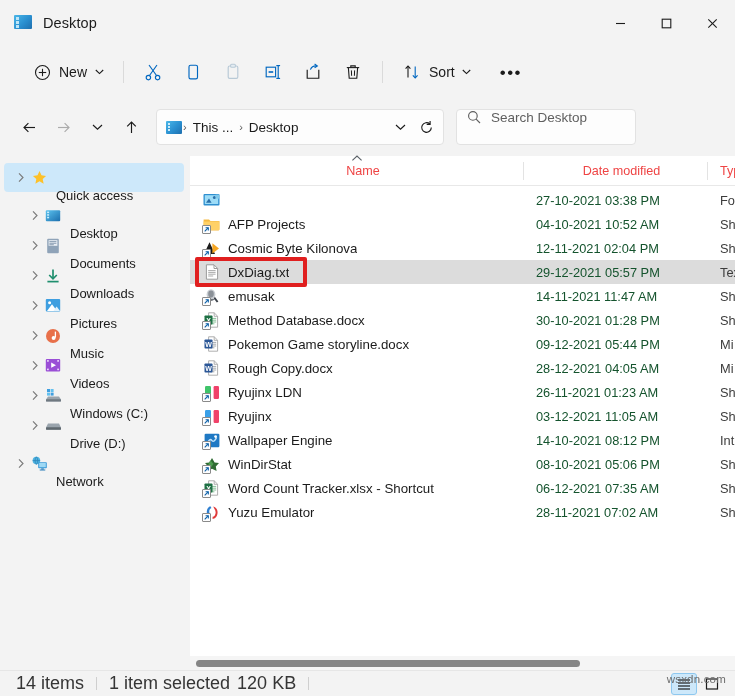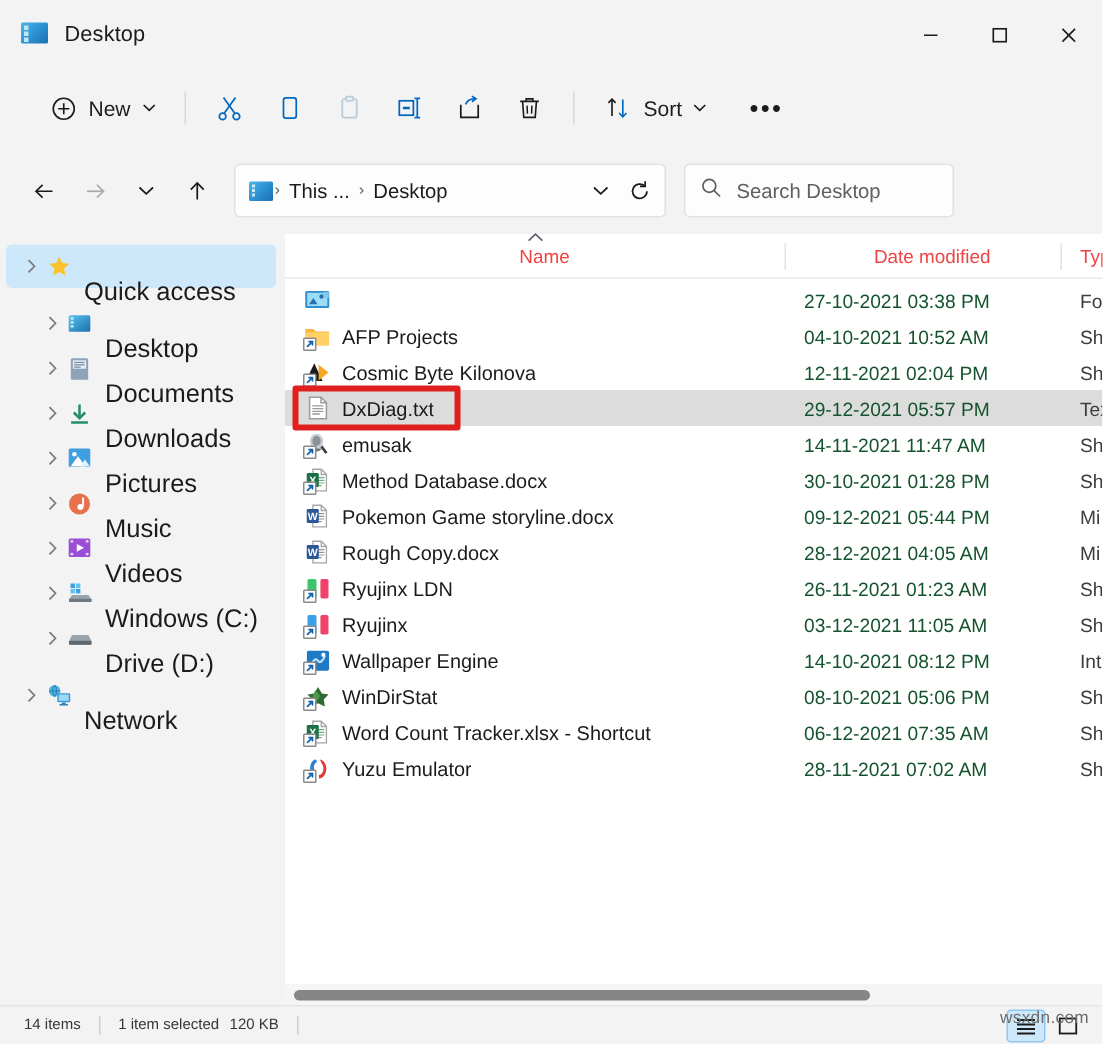--- a/index.html
+++ b/index.html
@@ -81,21 +81,21 @@
     background:linear-gradient(135deg,#4bb7e8 0%, #2a8fd0 55%, #1e6fae 100%); flex:0 0 16px; }
   .crumb-icon:after{ content:""; position:absolute; left:2px; top:2px; width:2px; height:2px;
     background:#cdebf9; box-shadow:0 3px 0 #cdebf9, 0 6px 0 #cdebf9; }
   .crumb { font-size:13.5px; color:#1b1b1b; padding:3px 5px; border-radius:3px; }
   .crumb-sep { color:#5c5c5c; font-size:11px; padding:0 1px; display:flex; align-items:center; }
   .addr-right { margin-left:auto; display:flex; align-items:center; }
   .addr-ic { width:26px; height:28px; display:flex; align-items:center; justify-content:center; border-radius:3px; }
   .searchbox {
     width:180px; height:36px; background:#fdfdfd;
     border:1px solid #e2e2e2; border-radius:4px;
-    display:flex; align-items:center; padding:0 10px; gap:10px;
+    display:flex; padding:0 10px; gap:10px;
     margin-left:6px;
   }
   .search-ph { font-size:13.5px; color:#5f5f5f; }
 
   
   .body { flex:1; display:flex; min-height:0; background:#ffffff; }
 
   .sidebar {
     width:190px; flex:0 0 190px;
     background:#f3f3f3;
@@ -103,21 +103,21 @@
     overflow:hidden;
   }
   .side-item {
     height:29px; display:flex; align-items:center;
     padding-left:8px; margin:1px 6px 1px 4px;
     border-radius:4px; cursor:default;
   }
   .side-item.selected { background:#cde8fa; }
   .twisty { width:18px; flex:0 0 18px; display:flex; align-items:center; justify-content:center; }
   .side-icon { width:18px; flex:0 0 18px; display:flex; align-items:center; justify-content:center; margin-right:8px; }
-  .side-label { font-size:17px; color:#1b1b1b; white-space:nowrap;margin-top:35px; }
+  .side-label { font-size:13px; color:#1b1b1b; white-space:nowrap;margin-top:35px; }
   .side-item.lvl2 { padding-left:22px; }
   .side-sep { height:7px; }
 
   
   .listpane { flex:1; min-width:0; display:flex; flex-direction:column; background:#fff; position:relative; }
   .colhead {
     height:30px; flex:0 0 30px; display:flex; align-items:center;
     border-bottom:1px solid #e8e8e8; position:relative;
   }
   .col {
@@ -160,21 +160,21 @@
   }
   .hscroll-thumb { height:7px; background:#868686; border-radius:4px; width:72%; }
 
   
   .statusbar {
     height:26px; flex:0 0 26px; background:#f3f3f3;
     border-top:1px solid #e6e6e6;
     display:flex; align-items:center; padding:0 10px 0 16px;
     position:relative;
   }
-  .status-text { font-size:10px; color:#353535; }
+  .status-text { font-size:18px; color:#353535; }
   .status-sep { width:1px; height:13px; background:#cfcfcf; margin:0 12px; }
   .status-right { margin-left:auto; display:flex; align-items:center; gap:2px; }
   .viewbtn {
     width:26px; height:22px; display:flex; align-items:center; justify-content:center;
     border-radius:3px;
   }
   .viewbtn.active { background:#cde8fa; border:1px solid #8ec8ef; }
 
   .watermark {
     position:absolute; right:9px; bottom:11px;

